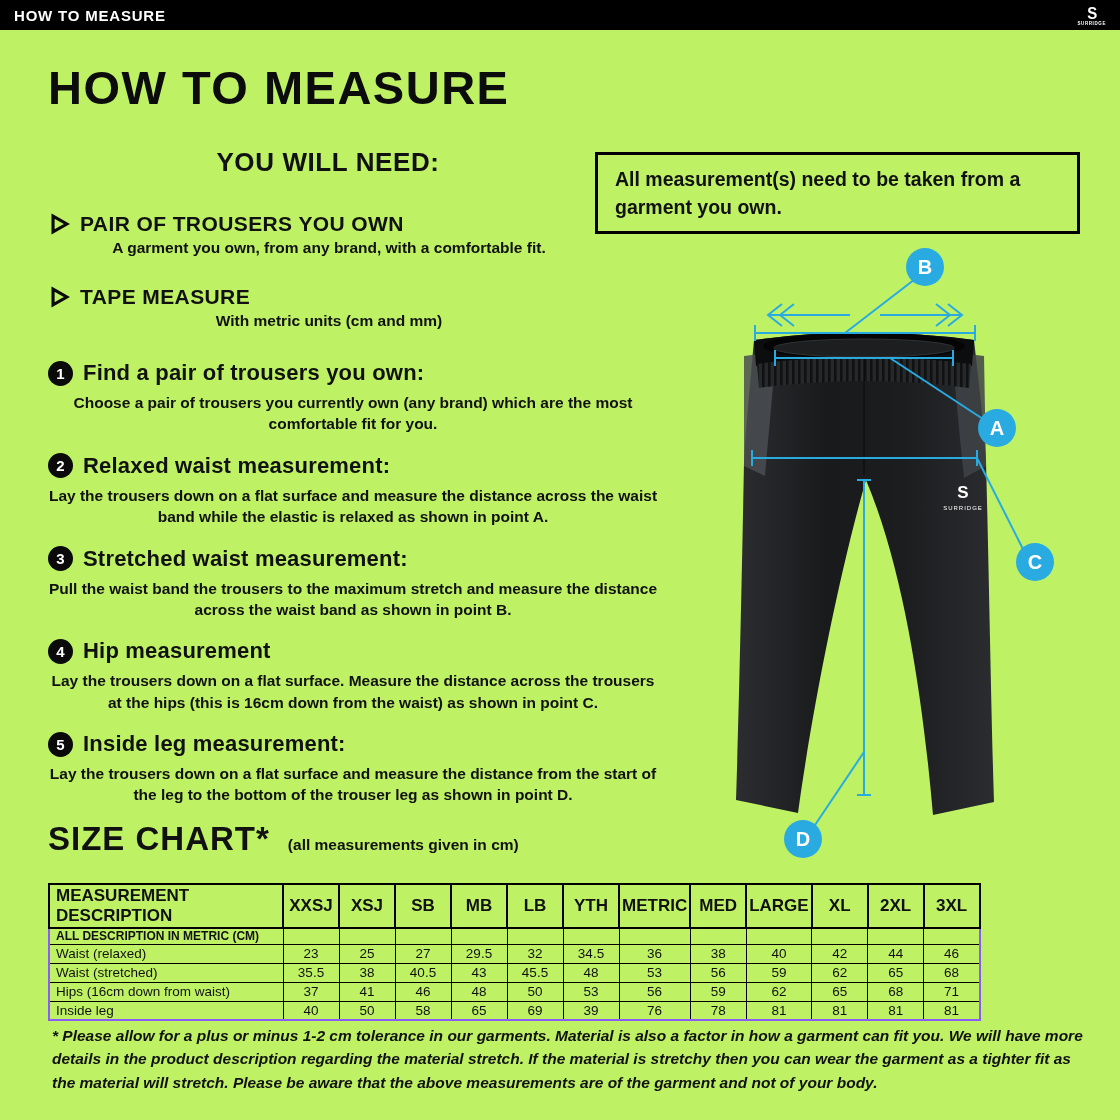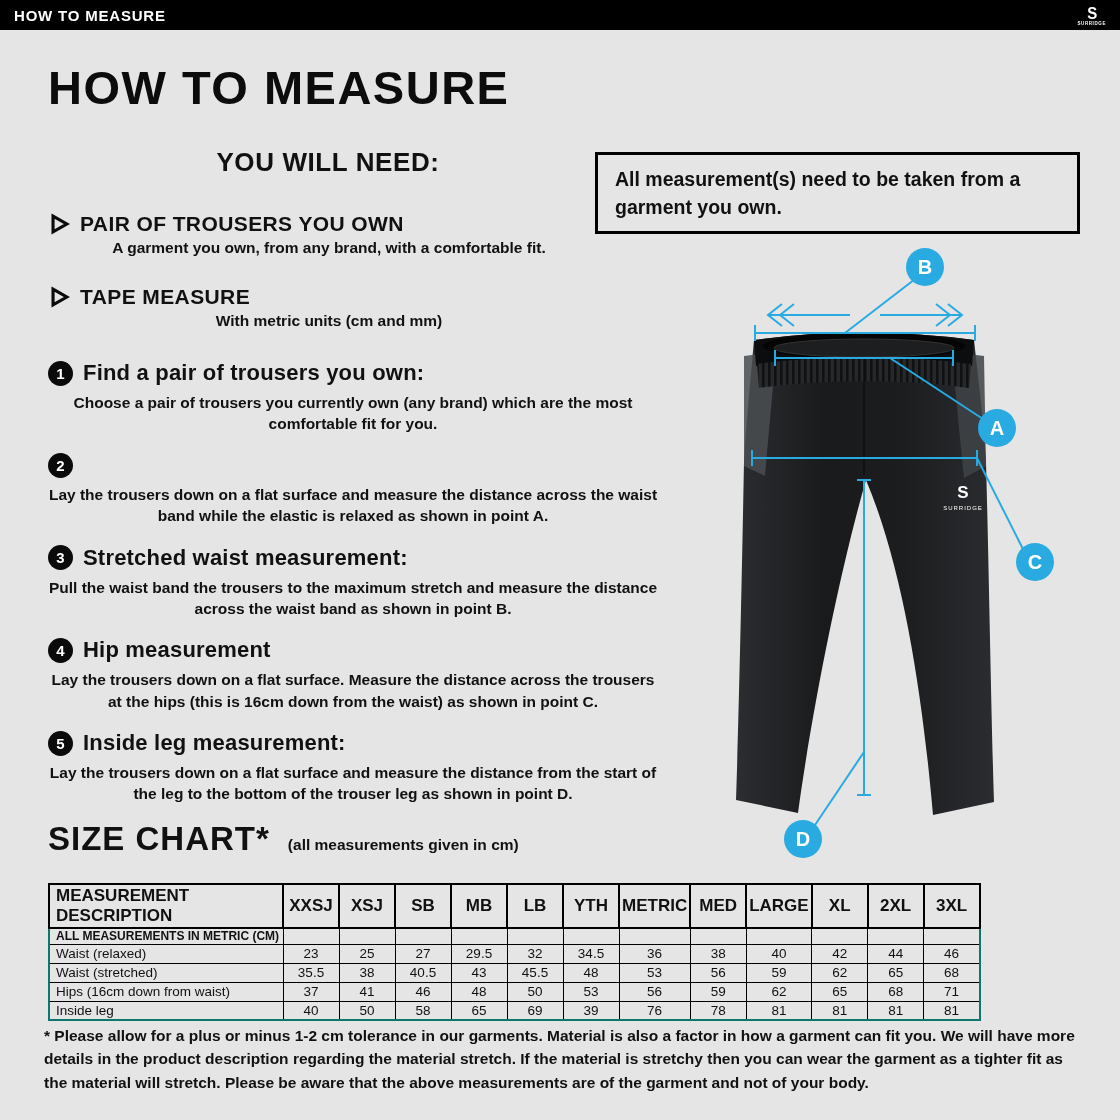--- a/index.html
+++ b/index.html
@@ -1,18 +1,18 @@
 <!DOCTYPE html>
 <html><head>
 <meta charset="utf-8">
 <style>
   * { margin:0; padding:0; box-sizing:border-box; }
   html,body { background:#fff; }
   body { font-family:"Liberation Sans", sans-serif; color:#111; }
-  #page { position:relative; width:1120px; height:1120px; background:#e5e5e5; overflow:hidden; }
+  #page { position:relative; width:1120px; height:1120px; background:#bef264; overflow:hidden; }
 
   
   .topbar { position:absolute; left:0; top:0; width:1120px; height:30px; background:#000;
             display:flex; align-items:center; justify-content:space-between; padding:0 14px; }
   .topbar-title { color:#fff; font-size:15px; font-weight:bold; letter-spacing:0.8px; }
   .topbar-logo { display:flex; flex-direction:column; align-items:center; color:#fff; line-height:1; padding-top:2px; }
   .topbar-logo .mark { font-size:15px; font-weight:bold; letter-spacing:-1px; transform:scaleY(1.15); }
   .topbar-logo .brand { font-size:4.5px; font-weight:bold; letter-spacing:0.6px; margin-top:2px; }
 
   
@@ -45,33 +45,33 @@
   .figure { position:absolute; left:690px; top:240px; width:420px; height:630px; }
   .figure svg { position:absolute; left:0; top:0; }
   .point { position:absolute; width:38px; height:38px; border-radius:50%; background:#29abe2; color:#fff;
            display:flex; align-items:center; justify-content:center; font-size:20px; font-weight:bold; }
 
   
   .size-chart-head { position:absolute; left:48px; top:820px; display:flex; align-items:baseline; gap:18px; }
   .size-chart-title { font-size:33px; font-weight:bold; letter-spacing:1px; }
   .size-chart-sub { font-size:15.5px; font-weight:bold; }
 
-  table.size-table { position:absolute; left:48px; top:883px; border-collapse:collapse; border:2px solid #0f766e; table-layout:fixed; }
+  table.size-table { position:absolute; left:48px; top:883px; border-collapse:collapse; border:2px solid #8b5cf6; table-layout:fixed; }
   .size-table col { width:56px; }
   .size-table col.c0 { width:234px; }
   .size-table th { border:2px solid #000; font-size:17px; font-weight:bold; height:28px; text-align:center; padding:1px 2px; }
   .size-table th.desc { text-align:left; padding-left:6px; }
   .size-table td { border:1px solid #000; font-size:13.5px; height:19px; text-align:center; padding:0 2px; }
   .size-table td.desc { text-align:left; padding-left:6px; }
   .size-table tr.metric-row td { height:16px; }
   .size-table td.metric { font-size:12px; font-weight:bold; }
 
   
-  .footnote { position:absolute; left:44px; top:1024px; width:1045px; font-size:15.5px; font-weight:bold;
-              line-height:1.5; }
+  .footnote { position:absolute; left:52px; top:1024px; width:1045px; font-size:15.5px; font-weight:bold;
+              font-style:italic; line-height:1.5; }
 </style>
 </head>
 <body>
 
 <div id="page">
 
   <div class="topbar">
     <div class="topbar-title">HOW TO MEASURE</div>
     <div class="topbar-logo">
       <span class="mark">S</span>
@@ -111,20 +111,21 @@
       <div class="step-head">
         <span class="badge">1</span>
         <span class="step-title">Find a pair of trousers you own:</span>
       </div>
       <div class="step-desc">Choose a pair of trousers you currently own (any brand) which are the most comfortable fit for you.</div>
     </div>
 
     <div class="step">
       <div class="step-head">
         <span class="badge">2</span>
+        <span class="step-title">Relaxed waist measurement:</span>
       </div>
       <div class="step-desc">Lay the trousers down on a flat surface and measure the distance across the waist band while the elastic is relaxed as shown in point A.</div>
     </div>
 
     <div class="step">
       <div class="step-head">
         <span class="badge">3</span>
         <span class="step-title">Stretched waist measurement:</span>
       </div>
       <div class="step-desc">Pull the waist band the trousers to the maximum stretch and measure the distance across the waist band as shown in point B.</div>
@@ -245,21 +246,21 @@
         <th>METRIC</th>
         <th>MED</th>
         <th>LARGE</th>
         <th>XL</th>
         <th>2XL</th>
         <th>3XL</th>
       </tr>
     </thead>
     <tbody>
       <tr class="metric-row">
-        <td class="desc metric">ALL MEASUREMENTS IN METRIC (CM)</td>
+        <td class="desc metric">ALL DESCRIPTION IN METRIC (CM)</td>
         <td></td>
           <td></td>
         <td></td>
           <td></td>
         <td></td>
           <td></td>
         <td></td>
           <td></td>
         <td></td>
           <td></td>

